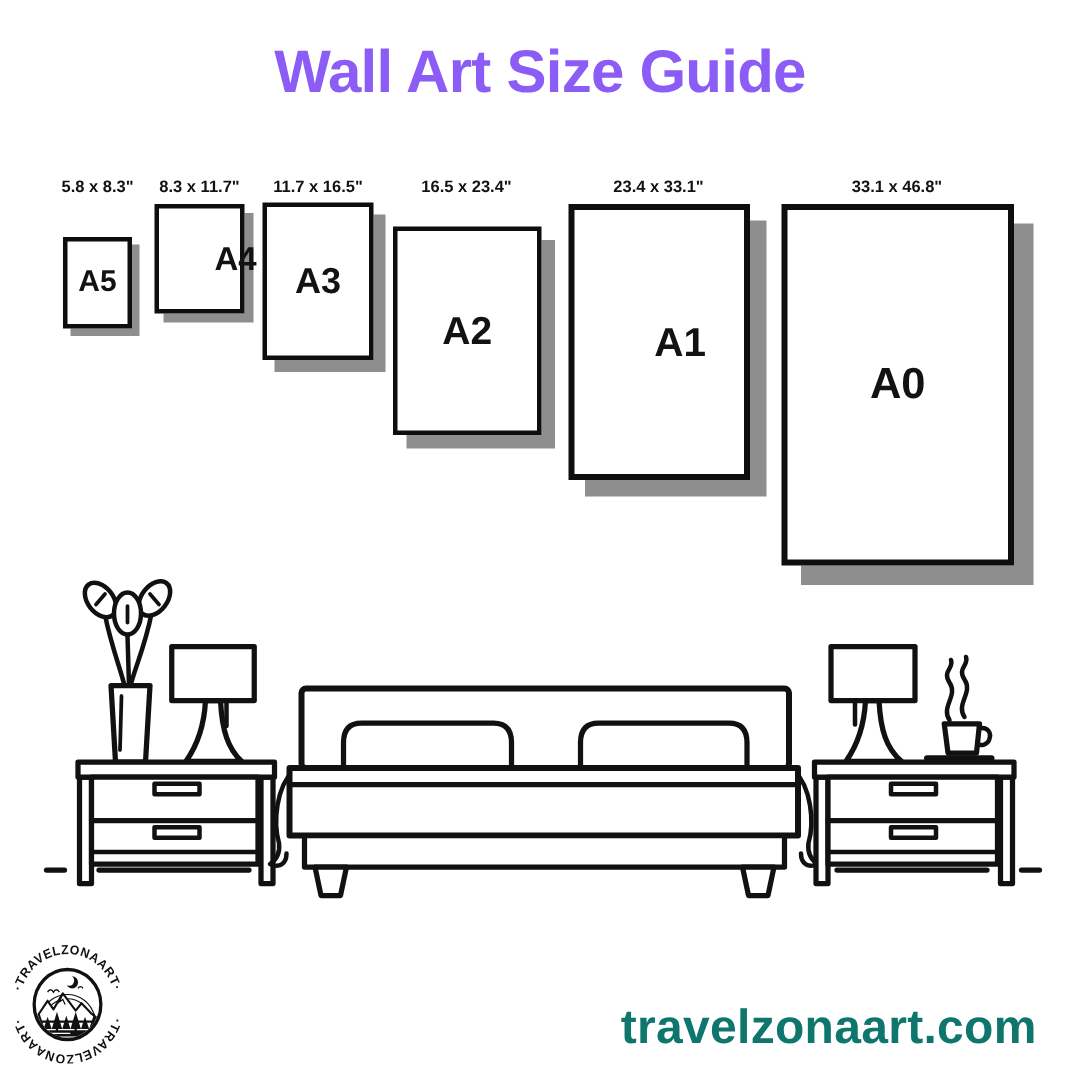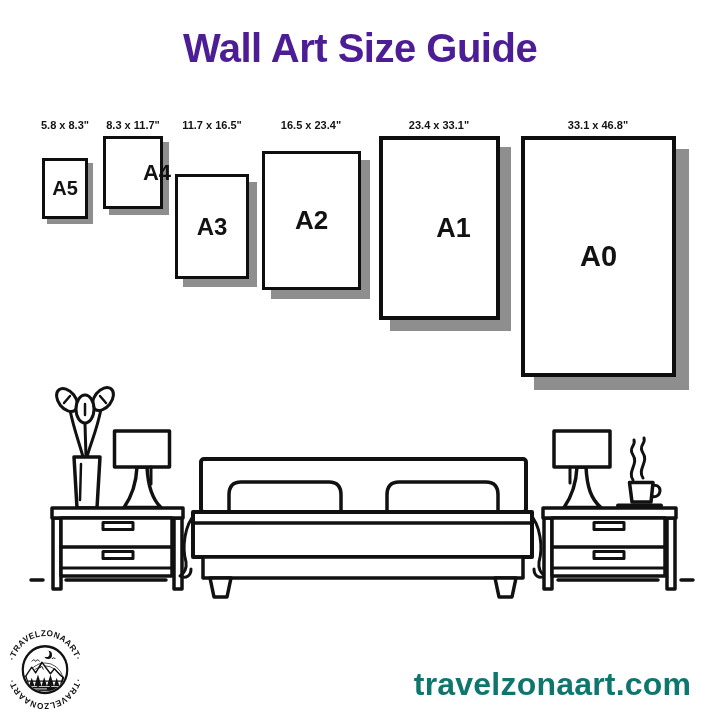--- a/index.html
+++ b/index.html
@@ -2,21 +2,21 @@
 <html><head>
 <meta charset="utf-8">
 <style>
   html,body{margin:0;padding:0;background:#fff;}
   #canvas{
     position:relative;width:720px;height:720px;background:#fff;overflow:hidden;
     font-family:"Liberation Sans",sans-serif;color:#111;
   }
   .title{
     position:absolute;left:0;top:26px;width:720px;text-align:center;
-    font-size:40px;font-weight:800;letter-spacing:-0.5px;color:#4c1d95;
+    font-size:40px;font-weight:800;letter-spacing:-0.5px;color:#8b5cf6;
   }
   .size-label{
     position:absolute;top:119px;transform:translateX(-50%);
     font-size:11px;font-weight:bold;white-space:nowrap;color:#121212;
   }
   .frame{
     position:absolute;background:#fff;border:3px solid #0e0e0e;box-sizing:border-box;
     display:flex;align-items:center;justify-content:center;
     font-weight:bold;color:#121212;
   }
@@ -42,21 +42,21 @@
   <div class="size-label" style="left:311px;">16.5 x 23.4"</div>
   <div class="size-label" style="left:439px;">23.4 x 33.1"</div>
   <div class="size-label" style="left:598px;">33.1 x 46.8"</div>
 
   <div class="frame" style="left:42px;top:134px;width:46px;height:61px;font-size:20px;box-shadow:5px 5px 0 0 #8e8e8e;margin-top:24px;">
       <span>A5</span>
     </div>
   <div class="frame" style="left:103px;top:136px;width:60px;height:73px;font-size:22px;box-shadow:6px 6px 0 0 #8e8e8e;padding-left:48px;">
       <span>A4</span>
     </div>
-  <div class="frame" style="left:175px;top:135px;width:74px;height:105px;font-size:24px;box-shadow:8px 8px 0 0 #8e8e8e;margin-top:39px;">
+  <div class="frame" style="left:175px;top:135px;width:74px;height:105px;font-size:24px;box-shadow:8px 8px 0 0 #8e8e8e;">
       <span>A3</span>
     </div>
   <div class="frame" style="left:262px;top:151px;width:99px;height:139px;font-size:26px;box-shadow:9px 9px 0 0 #8e8e8e;">
       <span>A2</span>
     </div>
   <div class="frame big" style="left:379px;top:136px;width:121px;height:184px;font-size:27px;box-shadow:11px 11px 0 0 #8e8e8e;padding-left:28px;">
       <span>A1</span>
     </div>
   <div class="frame big" style="left:521px;top:136px;width:155px;height:241px;font-size:29px;box-shadow:13px 13px 0 0 #8e8e8e;text-align:right;">
       <span>A0</span>

